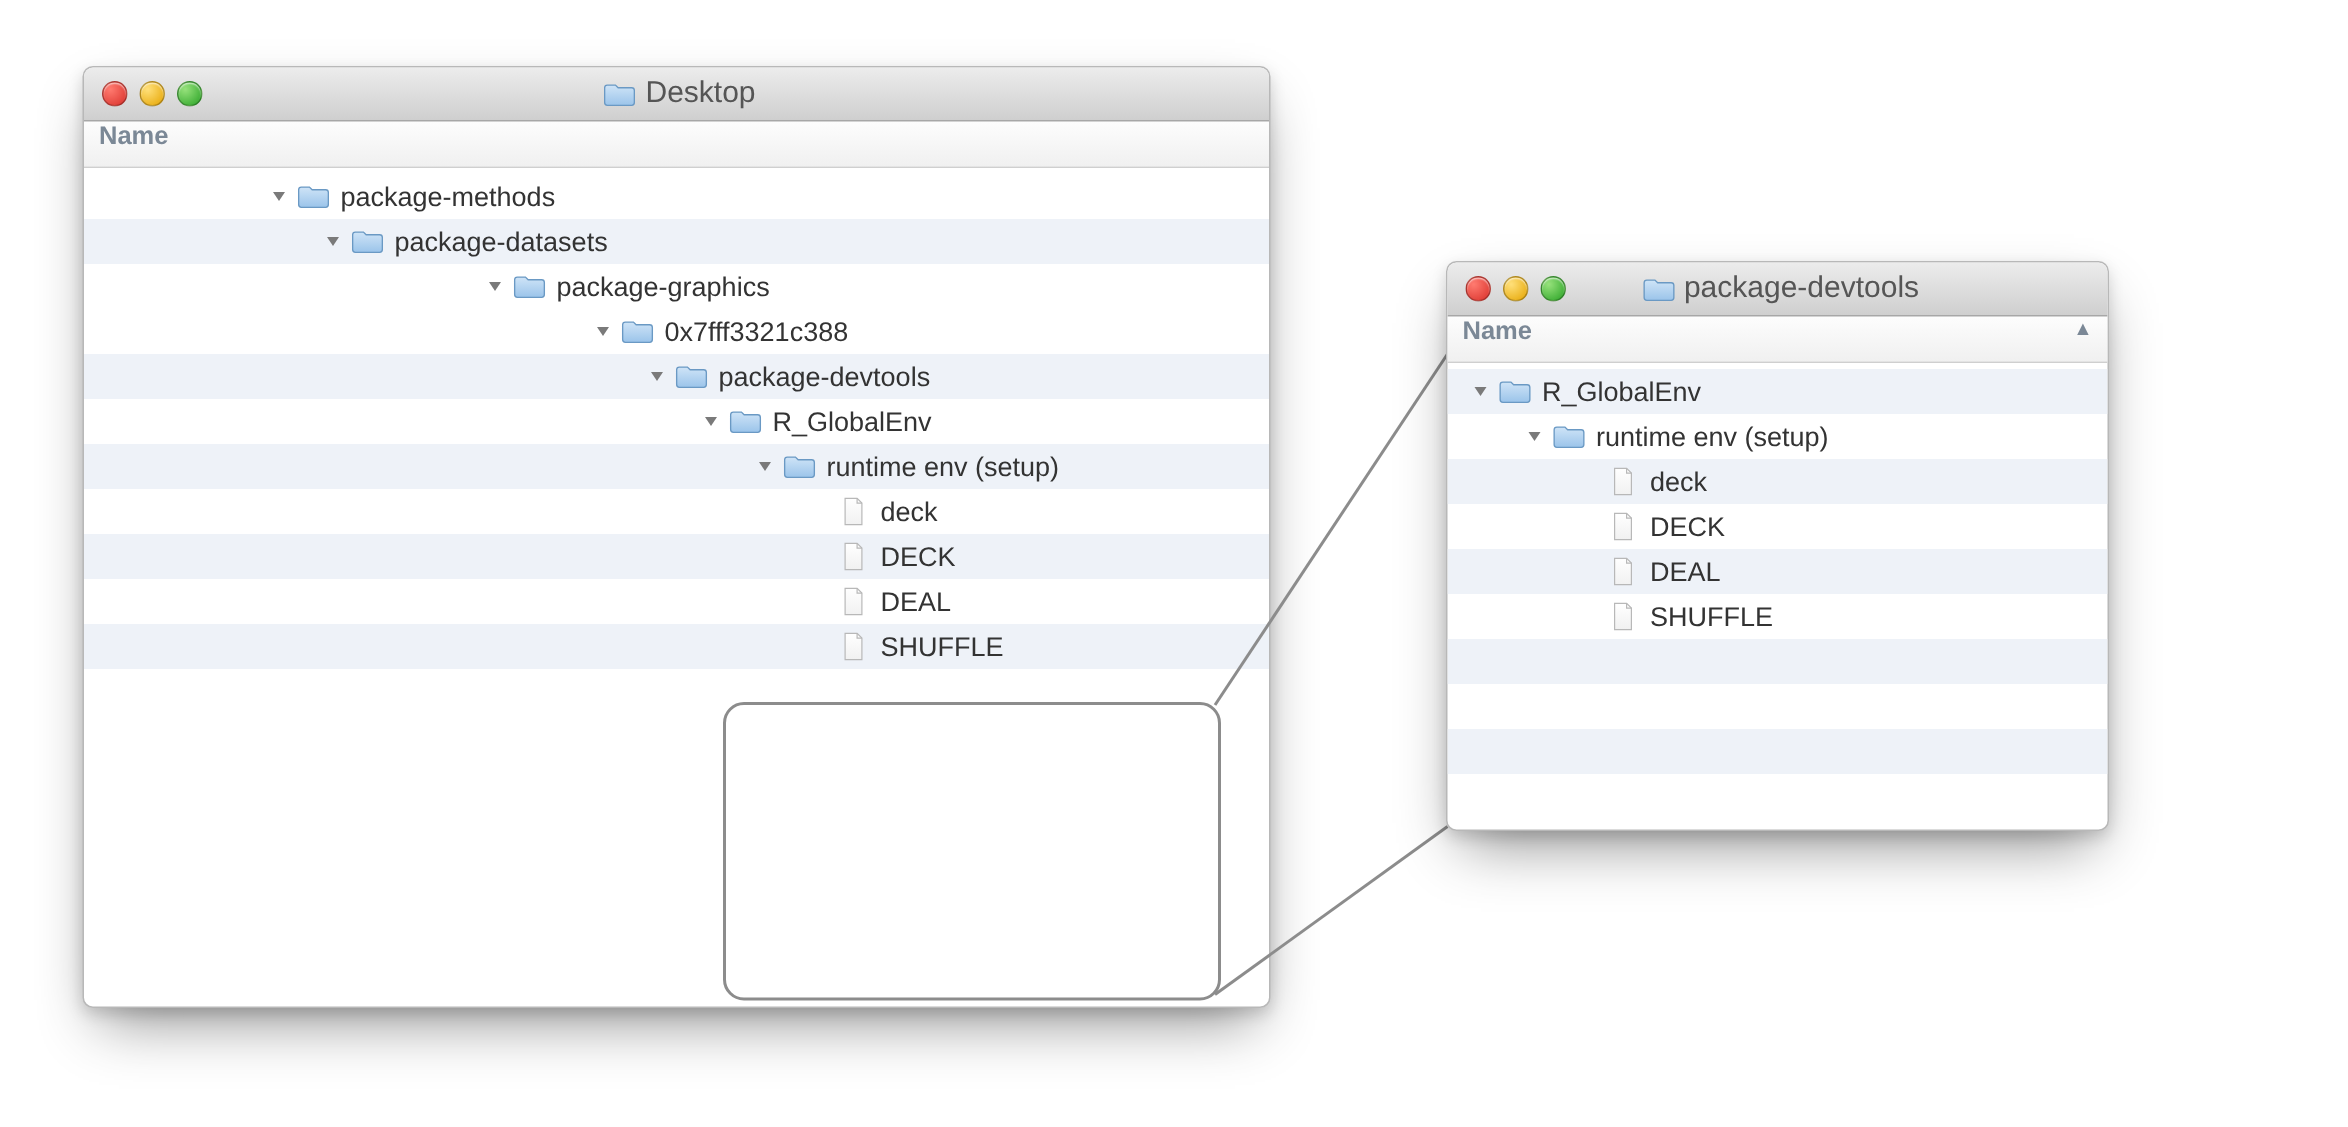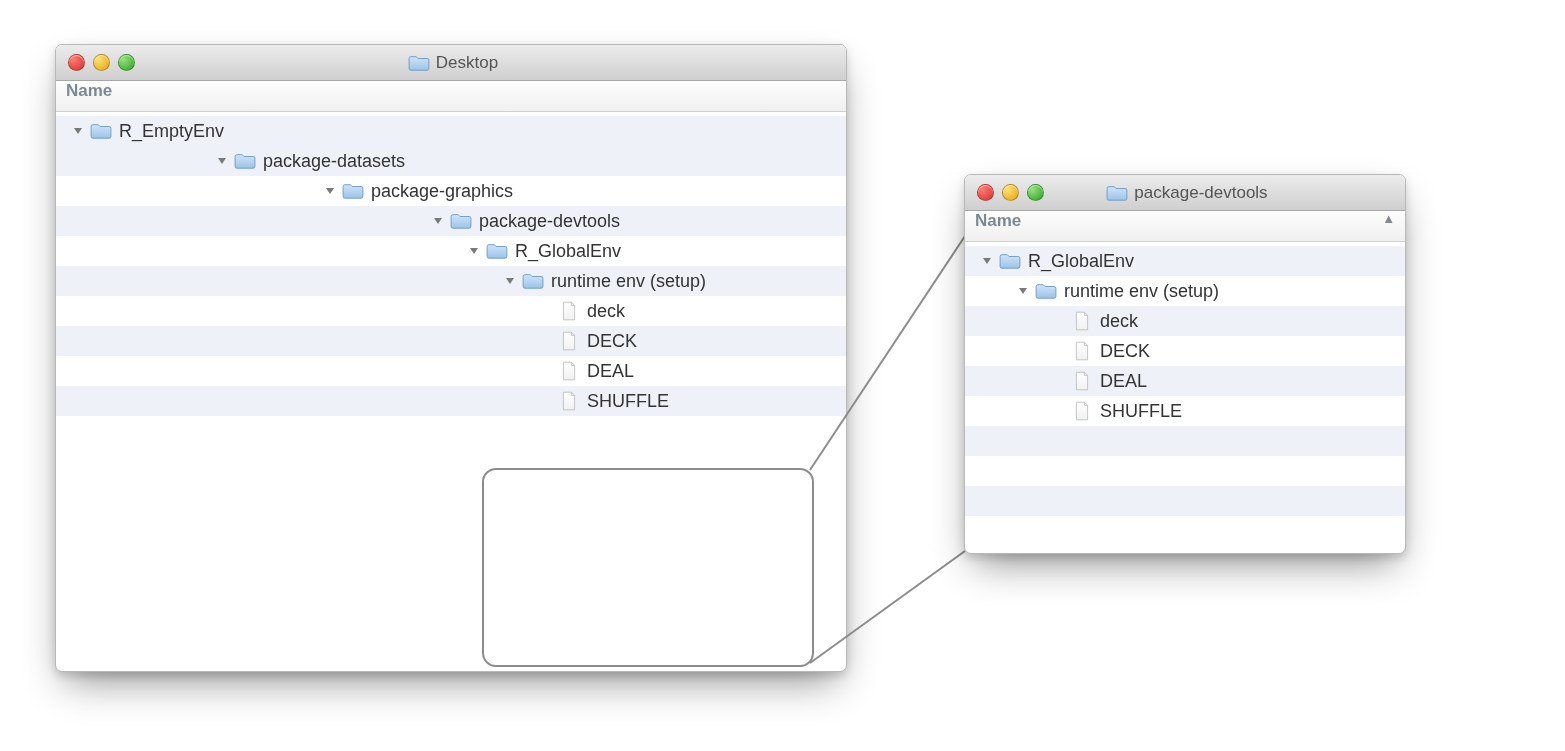--- a/index.html
+++ b/index.html
@@ -46,21 +46,21 @@
   .tl.yellow { background: radial-gradient(circle at 30% 30%, #ffe07a, #e5a400); }
   .tl.green  { background: radial-gradient(circle at 30% 30%, #97e27c, #28a224); }
   .title-center {
     position: absolute;
     left: 0; right: 0;
     display: flex;
     justify-content: center;
     align-items: center;
     gap: 0;
     color: #555;
-    font-size: 17px;
+    font-size: 20px;
     pointer-events: none;
   }
 
   .header-row {
     height: 30px;
     background: linear-gradient(#fdfdfd, #f0f0f0);
     border-bottom: 1px solid #cfcfcf;
     display: flex;
     align-items: flex-start;
     padding: 0 10px;
@@ -167,33 +167,33 @@
             <use href="#folder-icon-sym"></use>
           </svg>
       </span>
       <span>Desktop</span>
     </div>
   </div>
   <div class="header-row">
     <span>Name</span>
   </div>
   <div class="tree" id="left-tree">
-      <div class="row alt">
-        <span class="indent" style="width: 14px;"></span>
-        <span class="disclosure">
-          <svg width="10" height="10">
-            <use href="#disclosure-down"></use>
-          </svg>
-        </span>
-        <span class="icon">
-          <svg width="22" height="18">
-            <use href="#folder-icon-sym"></use>
-          </svg>
-        </span>
-        <span class="label">R_EmptyEnv</span>
+      <div class="row">
+        <span class="indent" style="width: 122px;"></span>
+        <span class="disclosure">
+          <svg width="10" height="10">
+            <use href="#disclosure-down"></use>
+          </svg>
+        </span>
+        <span class="icon">
+          <svg width="22" height="18">
+            <use href="#folder-icon-sym"></use>
+          </svg>
+        </span>
+        <span class="label">package-methods</span>
       </div>
       <div class="row alt">
         <span class="indent" style="width: 158px;"></span>
         <span class="disclosure">
           <svg width="10" height="10">
             <use href="#disclosure-down"></use>
           </svg>
         </span>
         <span class="icon">
           <svg width="22" height="18">
@@ -208,20 +208,34 @@
           <svg width="10" height="10">
             <use href="#disclosure-down"></use>
           </svg>
         </span>
         <span class="icon">
           <svg width="22" height="18">
             <use href="#folder-icon-sym"></use>
           </svg>
         </span>
         <span class="label">package-graphics</span>
+      </div>
+      <div class="row">
+        <span class="indent" style="width: 338px;"></span>
+        <span class="disclosure">
+          <svg width="10" height="10">
+            <use href="#disclosure-down"></use>
+          </svg>
+        </span>
+        <span class="icon">
+          <svg width="22" height="18">
+            <use href="#folder-icon-sym"></use>
+          </svg>
+        </span>
+        <span class="label">0x7fff3321c388</span>
       </div>
       <div class="row alt">
         <span class="indent" style="width: 374px;"></span>
         <span class="disclosure">
           <svg width="10" height="10">
             <use href="#disclosure-down"></use>
           </svg>
         </span>
         <span class="icon">
           <svg width="22" height="18">

